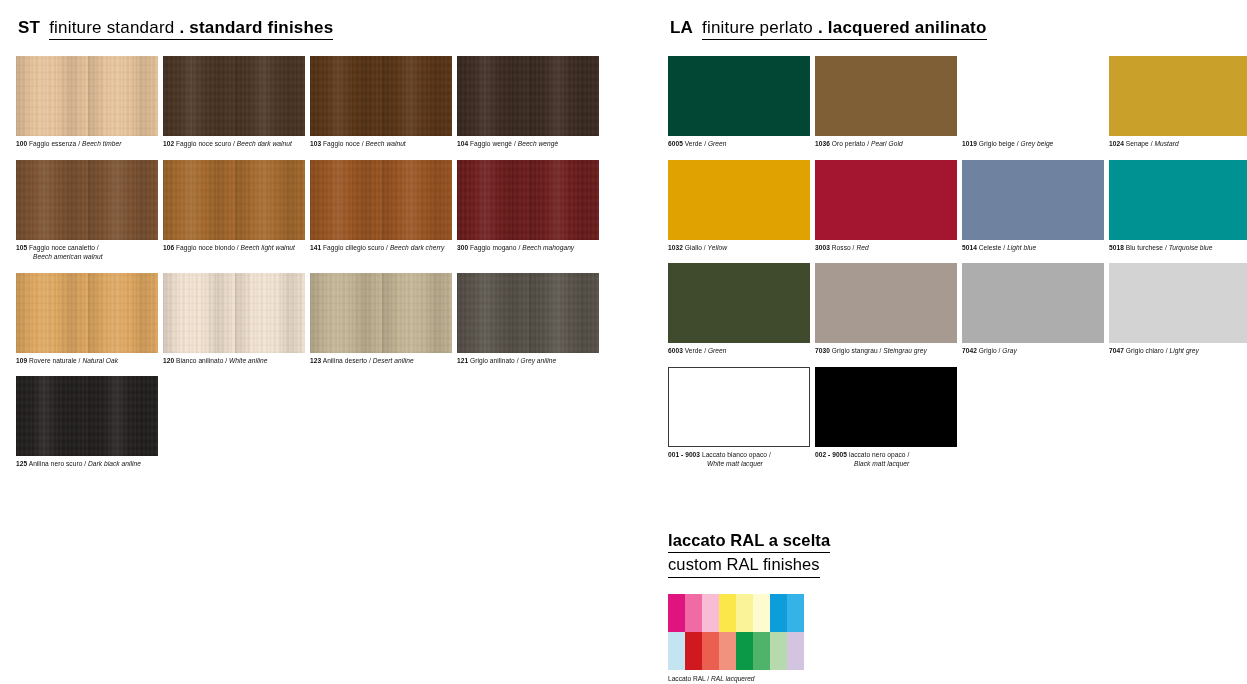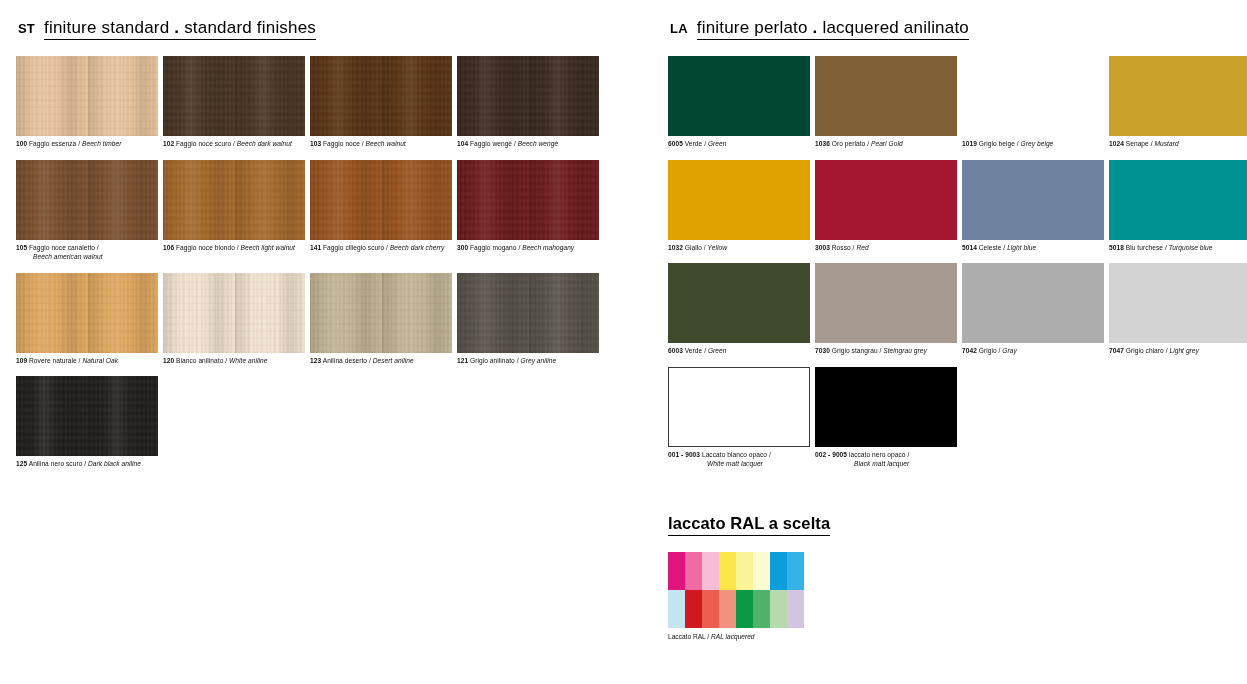--- a/index.html
+++ b/index.html
@@ -25,29 +25,29 @@
   
   .section-head {
     display: flex;
     align-items: baseline;
     gap: 9px;
     margin: 0 0 16px 2px;
     font-size: 17px;
     font-weight: bold;
     letter-spacing: 0.2px;
   }
-  .section-code { font-weight: bold; font-size: 13px; }
+  .section-code { font-weight: bold; font-size: 17px; }
   .section-titles {
     border-bottom: 1.6px solid #000;
     padding-bottom: 1px;
     white-space: nowrap;
   }
   .title-it { font-weight: normal; }
   .title-dot { font-weight: bold; }
-  .title-en { font-weight: normal; }
+  .title-en { font-weight: bold; }
 
   
   .grid {
     display: grid;
     grid-template-columns: repeat(4, 144px);
     column-gap: 3px;
     row-gap: 0px;
   }
   .grid-la { grid-template-columns: repeat(4, 144px); column-gap: 3px; }
 
@@ -105,21 +105,21 @@
         rgba(0,0,0,0.035) 0px, rgba(0,0,0,0.0) 2px,
         rgba(255,255,255,0.03) 4px, rgba(0,0,0,0.0) 7px);
     opacity: 0.9;
   }
 
   .flat { position: relative; }
 
   .swatch-bordered { border: 1px solid #3a3a3a; box-sizing: border-box; }
 
   
-  .ral-block { position: absolute; left: 668px; top: 512px; width: 300px; }
+  .ral-block { position: absolute; left: 668px; top: 529px; width: 300px; }
   .ral-head {
     font-size: 16.5px;
     font-weight: bold;
     line-height: 1.42;
     letter-spacing: 0.1px;
   }
   .ral-line { display: inline-block; border-bottom: 1.6px solid #000; padding-bottom: 0px; }
   .ral-line-2 { font-weight: normal; }
 
   .ral-grid {
@@ -272,20 +272,21 @@
         <div class="cell">
           <div class="swatch flat swatch-la" style="background: rgb(0, 0, 0);"></div>
           <div class="caption caption-2"><span class="code">002 - 9005</span> <span class="it">laccato nero opaco /</span><br><span class="cap-indent-wide"><span class="en">Black matt lacquer</span></span></div>
         </div>
       </div>
   </div>
 
   <div class="ral-block">
     <div class="ral-head">
       <span class="ral-line">laccato RAL a scelta</span><br>
+      <span class="ral-line ral-line-2">custom RAL finishes</span>
     </div>
     <div class="ral-grid" id="ral-grid">
         <div class="ral-cellcolor" style="background: rgb(224, 20, 126);"></div>
         <div class="ral-cellcolor" style="background: rgb(240, 107, 164);"></div>
         <div class="ral-cellcolor" style="background: rgb(248, 189, 212);"></div>
         <div class="ral-cellcolor" style="background: rgb(251, 231, 74);"></div>
         <div class="ral-cellcolor" style="background: rgb(251, 243, 152);"></div>
         <div class="ral-cellcolor" style="background: rgb(253, 251, 207);"></div>
         <div class="ral-cellcolor" style="background: rgb(14, 157, 219);"></div>
         <div class="ral-cellcolor" style="background: rgb(53, 179, 232);"></div>

